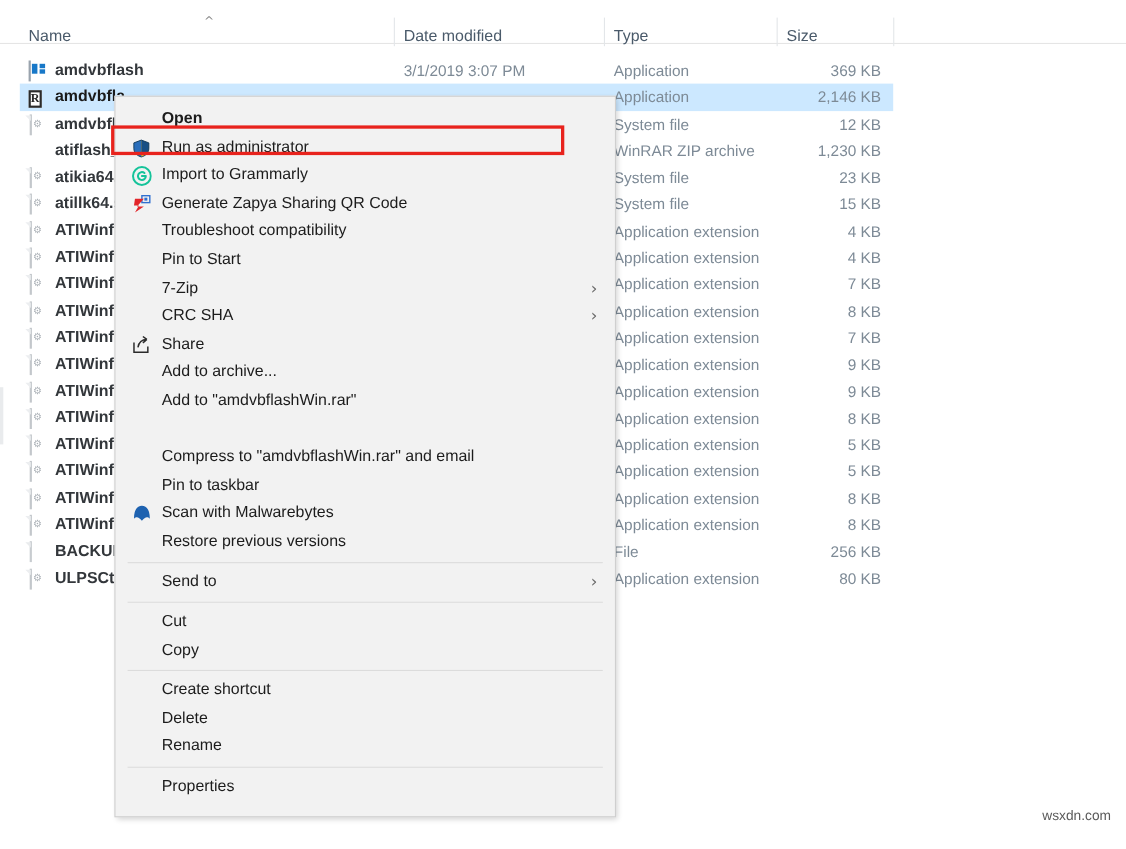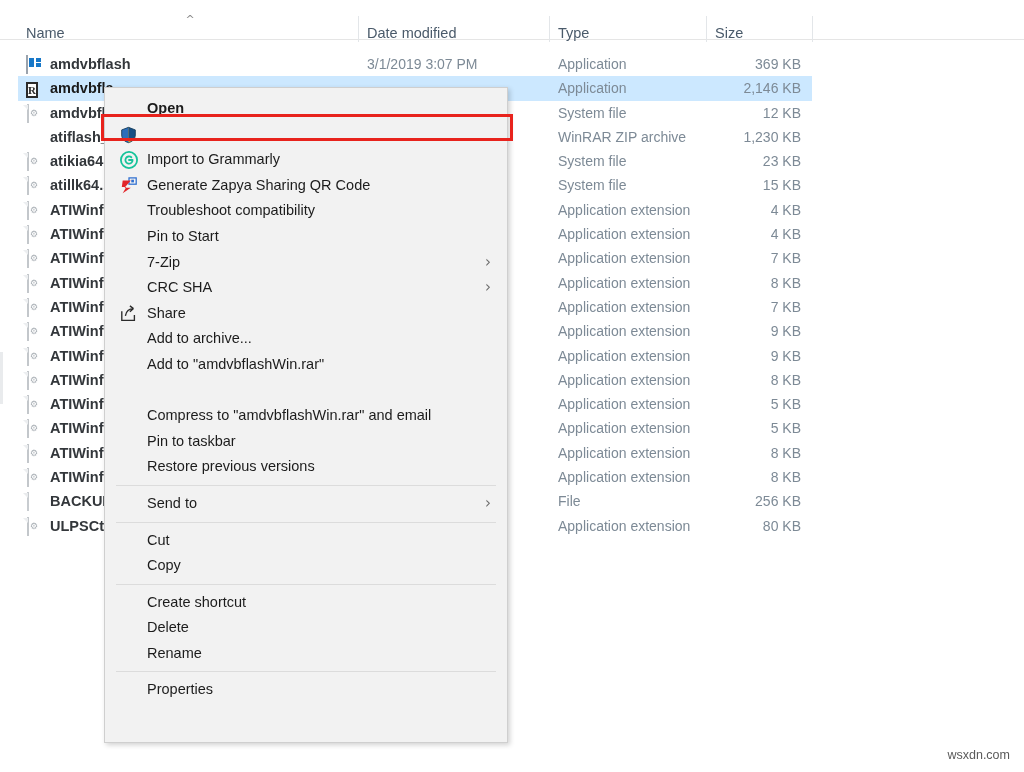--- a/index.html
+++ b/index.html
@@ -184,21 +184,21 @@
       linear-gradient(#3f9a3f,#3f9a3f) 0 11px/6px 5px no-repeat,
       linear-gradient(#2f7fd0,#2f7fd0) 6px 11px/5px 5px no-repeat,
       linear-gradient(#2f8a3f,#2f8a3f) 11px 11px/6px 5px no-repeat;
   }
 
   
   .ctx-menu {
     position: absolute;
     left: 104px;
     top: 87px;
-    width: 404px;
+    width: 456px;
     height: 656px;
     background: #f2f2f2;
     border: 1px solid #cfcfcf;
     box-sizing: border-box;
     box-shadow: 2px 2px 5px rgba(0,0,0,0.18);
   }
   .mi {
     position: relative;
     height: 25.6px;
     display: flex;
@@ -253,21 +253,21 @@
   
   .ic-shield {
     width: 17px; height: 18px;
     position: relative;
   }
 
   
   .watermark {
     position: absolute;
     right: 14px;
-    bottom: 10px;
+    bottom: 24px;
     font-size: 12.5px;
     color: #5a5a5a;
     font-family: "Liberation Sans", sans-serif;
     margin-left: 44px;
   }
   .left-edge-artifact {
     position: absolute;
     left: 0;
     top: 352px;
     width: 3px;
@@ -441,20 +441,21 @@
     <div class="mi bold">
       <span class="mi-label">Open</span>
     </div>
     <div class="mi">
       <span class="mi-icon"><svg class="ic-shield" viewBox="0 0 20 20" width="17" height="18">
           <path d="M10 1 L18 4 V10 C18 15 14 18 10 19 C6 18 2 15 2 10 V4 Z" fill="#f2b31c"></path>
           <path d="M10 1 L2 4 V10 C2 15 6 18 10 19 Z" fill="#2a6ebb"></path>
           <path d="M10 1 L18 4 V10 C18 13 16 15.5 13.5 17 L10 14 Z" fill="#174f85"></path>
           <path d="M10 1 L18 4 V10 C18 15 14 18 10 19 C6 18 2 15 2 10 V4 Z" fill="none" stroke="#0f3c66" stroke-width="1"></path>
         </svg></span>
+      <span class="mi-label">Run as administrator</span>
     </div>
     <div class="mi">
       <span class="mi-icon"><svg viewBox="0 0 20 20" width="18" height="18">
           <circle cx="10" cy="10" r="9" fill="none" stroke="#15c39a" stroke-width="2"></circle>
           <path d="M14 10 H10 M14 10 a4 4 0 1 1 -1.4 -3" fill="none" stroke="#15c39a" stroke-width="2" stroke-linecap="round"></path>
         </svg></span>
       <span class="mi-label">Import to Grammarly</span>
     </div>
     <div class="mi">
       <span class="mi-icon"><svg viewBox="0 0 20 20" width="18" height="18">
@@ -497,20 +498,26 @@
       <span class="mi-icon"><span class="ic-rar" style="width:18px;height:17px"></span></span>
     </div>
     <div class="mi">
       <span class="mi-icon"><span class="ic-rar" style="width:18px;height:17px"></span></span>
       <span class="mi-label">Compress to "amdvbflashWin.rar" and email</span>
     </div>
     <div class="mi">
       <span class="mi-label">Pin to taskbar</span>
     </div>
     <div class="mi">
+      <span class="mi-icon"><svg viewBox="0 0 20 20" width="18" height="18">
+          <path d="M2 15 C2 5 6 2 10 2 C14 2 18 5 18 15 C15 12 13 14 10 17 C7 14 5 12 2 15 Z" fill="#1e62b0"></path>
+        </svg></span>
+      <span class="mi-label">Scan with Malwarebytes</span>
+    </div>
+    <div class="mi">
       <span class="mi-label">Restore previous versions</span>
     </div>
     <div class="mi-sep"></div>
     <div class="mi">
       <span class="mi-label">Send to</span>
       <span class="mi-arrow">›</span>
     </div>
     <div class="mi-sep"></div>
     <div class="mi">
       <span class="mi-label">Cut</span>

